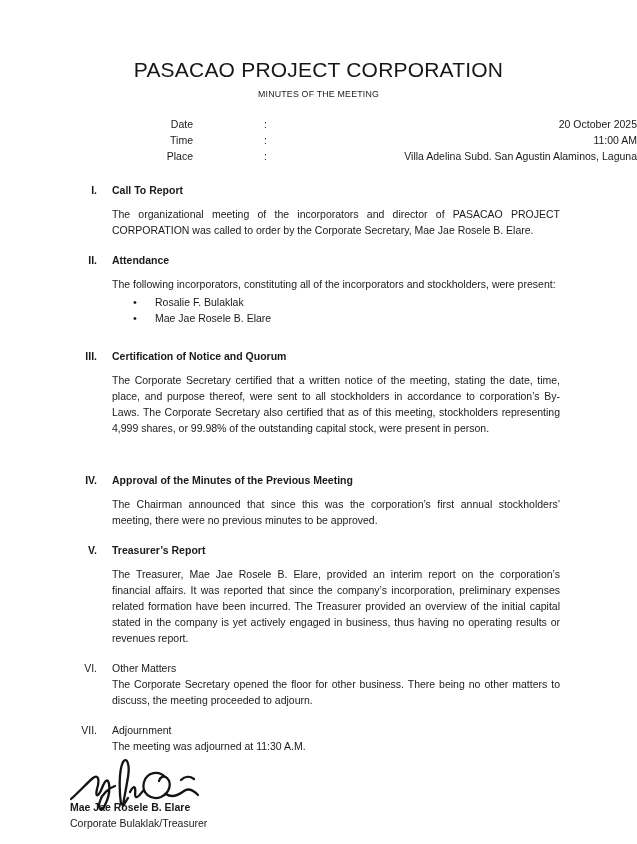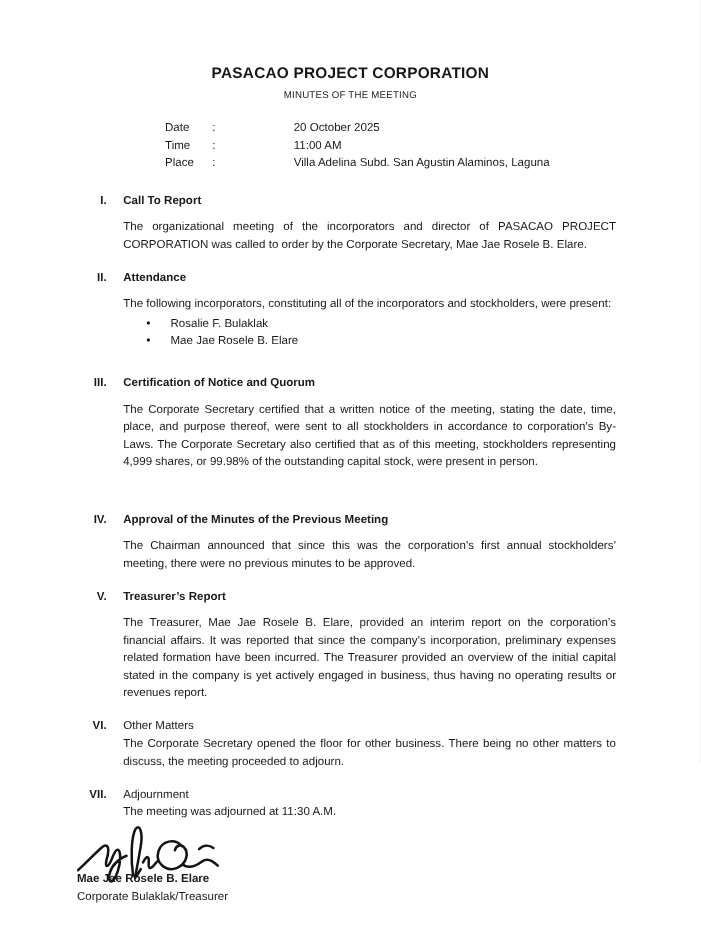--- a/index.html
+++ b/index.html
@@ -4,34 +4,34 @@
 <style>
   html,body{margin:0;padding:0;background:#e8e8e8;}
   .page{
     width:637px;height:844px;background:#ffffff;margin:0 auto;
     position:relative;overflow:hidden;
     font-family:"Liberation Sans","DejaVu Sans",sans-serif;
     color:#1a1a1a;
   }
   .doc-title{
     margin:0;padding-top:58px;text-align:center;
-    font-size:14px;font-weight:bold;letter-spacing:.2px;color:#161616;
+    font-size:21px;font-weight:normal;letter-spacing:.2px;color:#161616;
   }
   .doc-subtitle{
     text-align:center;font-size:8.8px;margin-top:7px;letter-spacing:.2px;color:#222;
   }
   .meta{margin:17px 0 0 150px;font-size:10.5px;}
-  .meta-row{display:grid;grid-template-columns:43px 74px auto;line-height:16px;}
+  .meta-row{display:grid;grid-template-columns:43px 74px auto;line-height:16px;text-align:right;}
   .sections{margin-top:16px;}
   .section{display:grid;grid-template-columns:37px 15px 448px;margin:14px 77px 0 60px;}
   .section.first{margin-top:18px;}
   .section.gap-lg{margin-top:22px;}
   .section.gap-xl{margin-top:36px;}
   .numeral{grid-column:1;text-align:right;font-size:10.5px;font-weight:bold;line-height:16px;}
-  .numeral.regular{font-weight:bold;}
+  .numeral.regular{font-weight:normal;}
   .sec-body{grid-column:3;}
   .sec-heading{font-size:10.5px;font-weight:bold;line-height:16px;}
   .sec-heading.regular{font-weight:normal;}
   .para{font-size:10.5px;line-height:16px;text-align:justify;margin-top:8px;}
   .para.tight{margin-top:0;}
   ul.bullets{margin:2px 0 0 0;padding:0 0 0 21px;list-style:none;}
   ul.bullets li{font-size:10.5px;line-height:16px;position:relative;padding-left:22px;}
   ul.bullets li::before{content:"\2022";position:absolute;left:0;top:0;font-size:11px;}
   .footer{margin:4px 0 0 70px;position:relative;}
   .sig-svg{display:block;margin-bottom:-12px;position:relative;z-index:1;}

